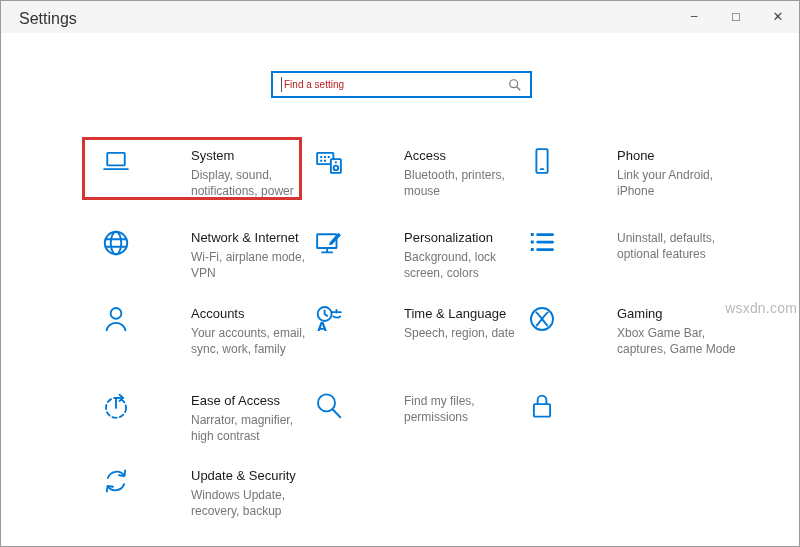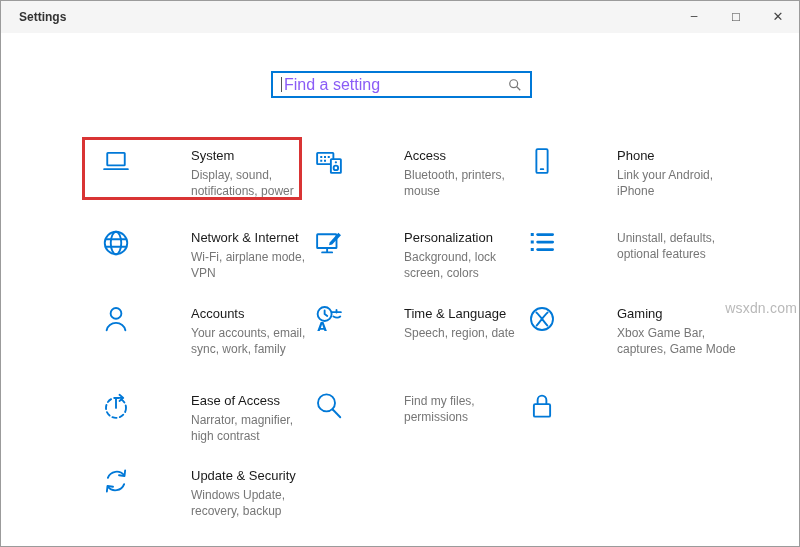--- a/index.html
+++ b/index.html
@@ -11,38 +11,38 @@
     background:#ffffff; border:1px solid #9b9b9b; overflow:hidden;
   }
 
   
   .titlebar {
     position:absolute; left:0; top:0; width:100%; height:32px;
     background:#f5f5f5;
   }
   .titlebar-title {
     position:absolute; left:18px; top:9px;
-    font-size:12px; color:#333;font-weight:bold;
+    font-size:16px; color:#333;
   }
   .win-controls { position:absolute; right:0; top:0; height:30px; display:flex; }
   .win-btn {
     width:42px; height:30px; display:flex; align-items:center; justify-content:center;
     font-size:12px; color:#444; background:transparent; border:none; cursor:default;
   }
   .win-btn.maximize { font-size:13px; }
   .win-btn.close { font-size:13px; }
 
   
   .search-box {
     position:absolute; left:270px; top:70px; width:261px; height:27px;
     background:#fff; border:2px solid #0078d7;
     display:flex; align-items:center; padding:0 8px;
   }
   .search-caret { width:1px; height:15px; background:#555; margin-right:2px; }
-  .search-placeholder { font-size:16px; color:#8b5cf6; flex:1; }
+  .search-placeholder { font-size:10px; color:#b91c1c; flex:1; }
   .search-glass { width:14px; height:14px; }
   .search-glass svg { stroke:#777; fill:none; stroke-width:1.4; }
 
   
   .grid {
     position:absolute; left:100px; top:145px;
     display:grid;
     grid-template-columns: 213px 213px 213px;
     grid-template-rows: 82px 76px 87px 75px 80px;
   }

